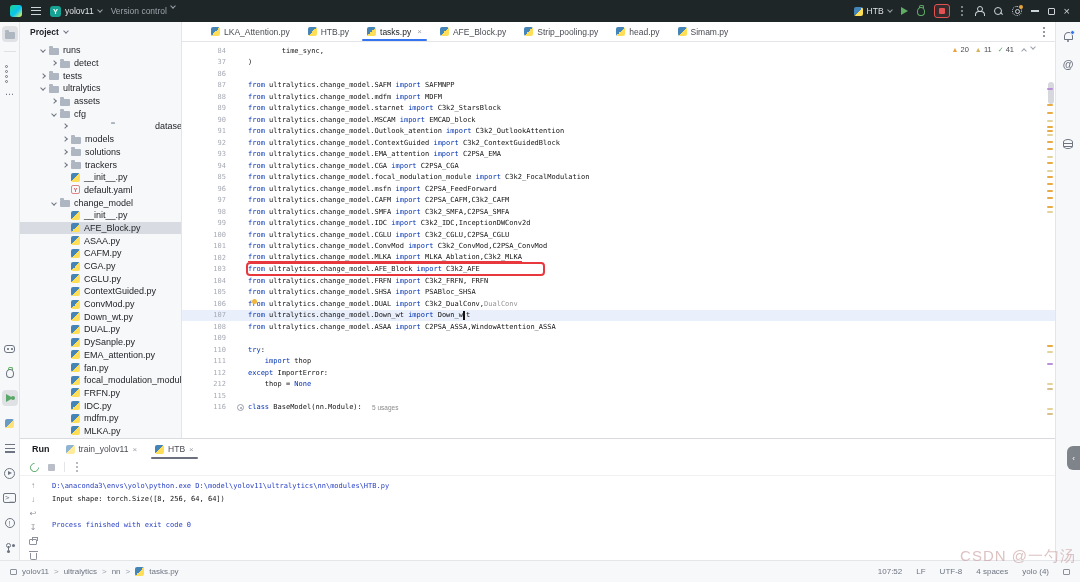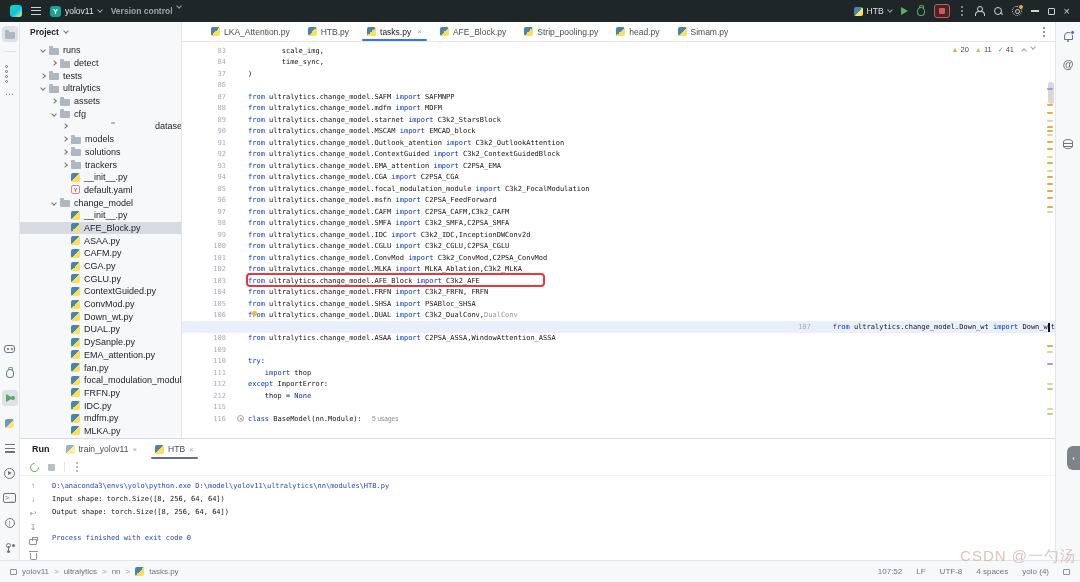--- a/index.html
+++ b/index.html
@@ -96,21 +96,21 @@
   .tab.act { color:#1a1c20; }
   .tab.act::after { content:""; position:absolute; left:4px; right:4px; bottom:0; height:2px; background:#3574f0; border-radius:1px; }
   .tab .tx { font-size:8px; color:#9da3aa; margin-left:2px; }
   .tabs-r { margin-left:auto; display:flex; align-items:center; gap:10px; padding-right:8px; }
 
   .ed { flex:1 1 auto; position:relative; font-family:"DejaVu Sans Mono",monospace; font-size:7px; padding-top:3px; overflow:hidden; }
   .cl { height:11.5px; display:flex; align-items:center; position:relative; }
   .cl .gut { width:50px; text-align:right; padding-right:6px; color:#a7abb5; font-size:7px; flex:0 0 50px; }
   .cl .gico { width:16px; flex:0 0 16px; display:flex; align-items:center; justify-content:center; }
   .cl .codew { white-space:pre; display:flex; align-items:center; }
-  .cl.caretrow { background:#e9effb;justify-content:flex-end; }
+  .cl.caretrow { background:#e9effb; }
   .k { color:#0033b3; } .p { color:#121212; } .g { color:#949494; }
   .u { color:#8c8c8c; font-family:"Liberation Sans",sans-serif; font-size:6.5px; margin-left:6px; }
   .uline .codew span { border-bottom:1px solid #e8383d; }
   .abox { position:absolute; left:64px; top:-2px; width:299px; height:14px; border:2px solid #e8383d; border-radius:4px; pointer-events:none; }
   .bulb { position:absolute; left:70px; top:1px; width:5px; height:5px; border-radius:50%; background:#f2b63d; }
   .caret { width:2px; height:9px; background:#111; display:inline-block; margin:0 0.5px -1px 0.5px; }
   .clsico { width:7px; height:7px; border:1px solid #9aa0ac; border-radius:50%; position:relative; }
   .clsico::before { content:""; position:absolute; left:2px; top:2px; width:2px; height:2px; background:#9aa0ac; border-radius:50%; }
   .insp { position:absolute; top:2px; right:16px; display:flex; align-items:center; gap:6px; font-size:7.5px; color:#494b52; font-family:"Liberation Sans",sans-serif; background:#fff; padding:1px 4px; border-radius:8px; }
   .insp .tri { font-size:7px; }
@@ -158,21 +158,21 @@
 
   <div class="tb">
     <div class="lft">
       <span class="applogo"></span>
       <span class="ham"></span>
       <span style="display:flex;align-items:center;gap:4px;">
         <span class="projbadge">Y</span>
         <span class="tb-txt">yolov11</span>
         <span class="chev"></span>
       </span>
-      <span style="display:flex;align-items:flex-start;gap:4px;font-weight:bold;">
+      <span style="display:flex;align-items:flex-start;gap:4px;">
         <span class="tb-dim">Version control</span>
         <span class="chev"></span>
       </span>
     </div>
     <div class="rgt">
       <span style="display:flex;align-items:center;gap:4px;">
         <span class="pyico"></span>
         <span class="tb-txt">HTB</span>
         <span class="chev"></span>
       </span>
@@ -448,25 +448,20 @@
           <div class="ed" id="editor">
             <div class="insp">
               <span><span class="tri" style="color:#e8a33d;">▲</span> <span>20</span></span>
               <span><span class="tri" style="color:#d6b35c;">▲</span> <span>11</span></span>
               <span><span class="tri" style="color:#59a869;">✓</span> <span>41</span></span>
               <span class="updown">
                   <span class="chev up"></span>
                   <span class="chev" style="border-color:#9aa0ac;"></span>
                 </span>
             </div>
-            <div class="cl">
-                <span class="gut">83</span>
-                <span class="gico"></span>
-                <span class="codew"><span class="p">        scale_img,</span></span>
-              </div>
               <div class="cl">
                 <span class="gut">84</span>
                 <span class="gico"></span>
                 <span class="codew"><span class="p">        time_sync,</span></span>
               </div>
               <div class="cl">
                 <span class="gut">37</span>
                 <span class="gico"></span>
                 <span class="codew"><span class="p">)</span></span>
               </div>
@@ -684,21 +679,21 @@
             <span class="cgi">↓</span>
             <span class="cgi">↩</span>
             <span class="cgi">↧</span>
             <span class="cgi">
                 <span class="printico"></span>
               </span>
             <span class="cgi">
                 <span class="trashico"></span>
               </span>
           </div>
-          <div class="console" id="console"><div class="con-sys">D:\anaconda3\envs\yolo\python.exe D:\model\yolov11\ultralytics\nn\modules\HTB.py</div><div class="con-out">Input shape: torch.Size([8, 256, 64, 64])</div><div class="con-out">Output shape: torch.Size([8, 256, 64, 64])</div><div class="con-out"> </div><div class="con-sys">Process finished with exit code 0</div></div>
+          <div class="console" id="console"><div class="con-sys">D:\anaconda3\envs\yolo\python.exe D:\model\yolov11\ultralytics\nn\modules\HTB.py</div><div class="con-out">Input shape: torch.Size([8, 256, 64, 64])</div><div class="con-out"> </div><div class="con-sys">Process finished with exit code 0</div></div>
         </div>
       </div>
     </div>
 
     <div class="stripeR">
       <span class="sic">
           <span class="bellico">
             <span class="bdot"></span>
           </span>
         </span>

